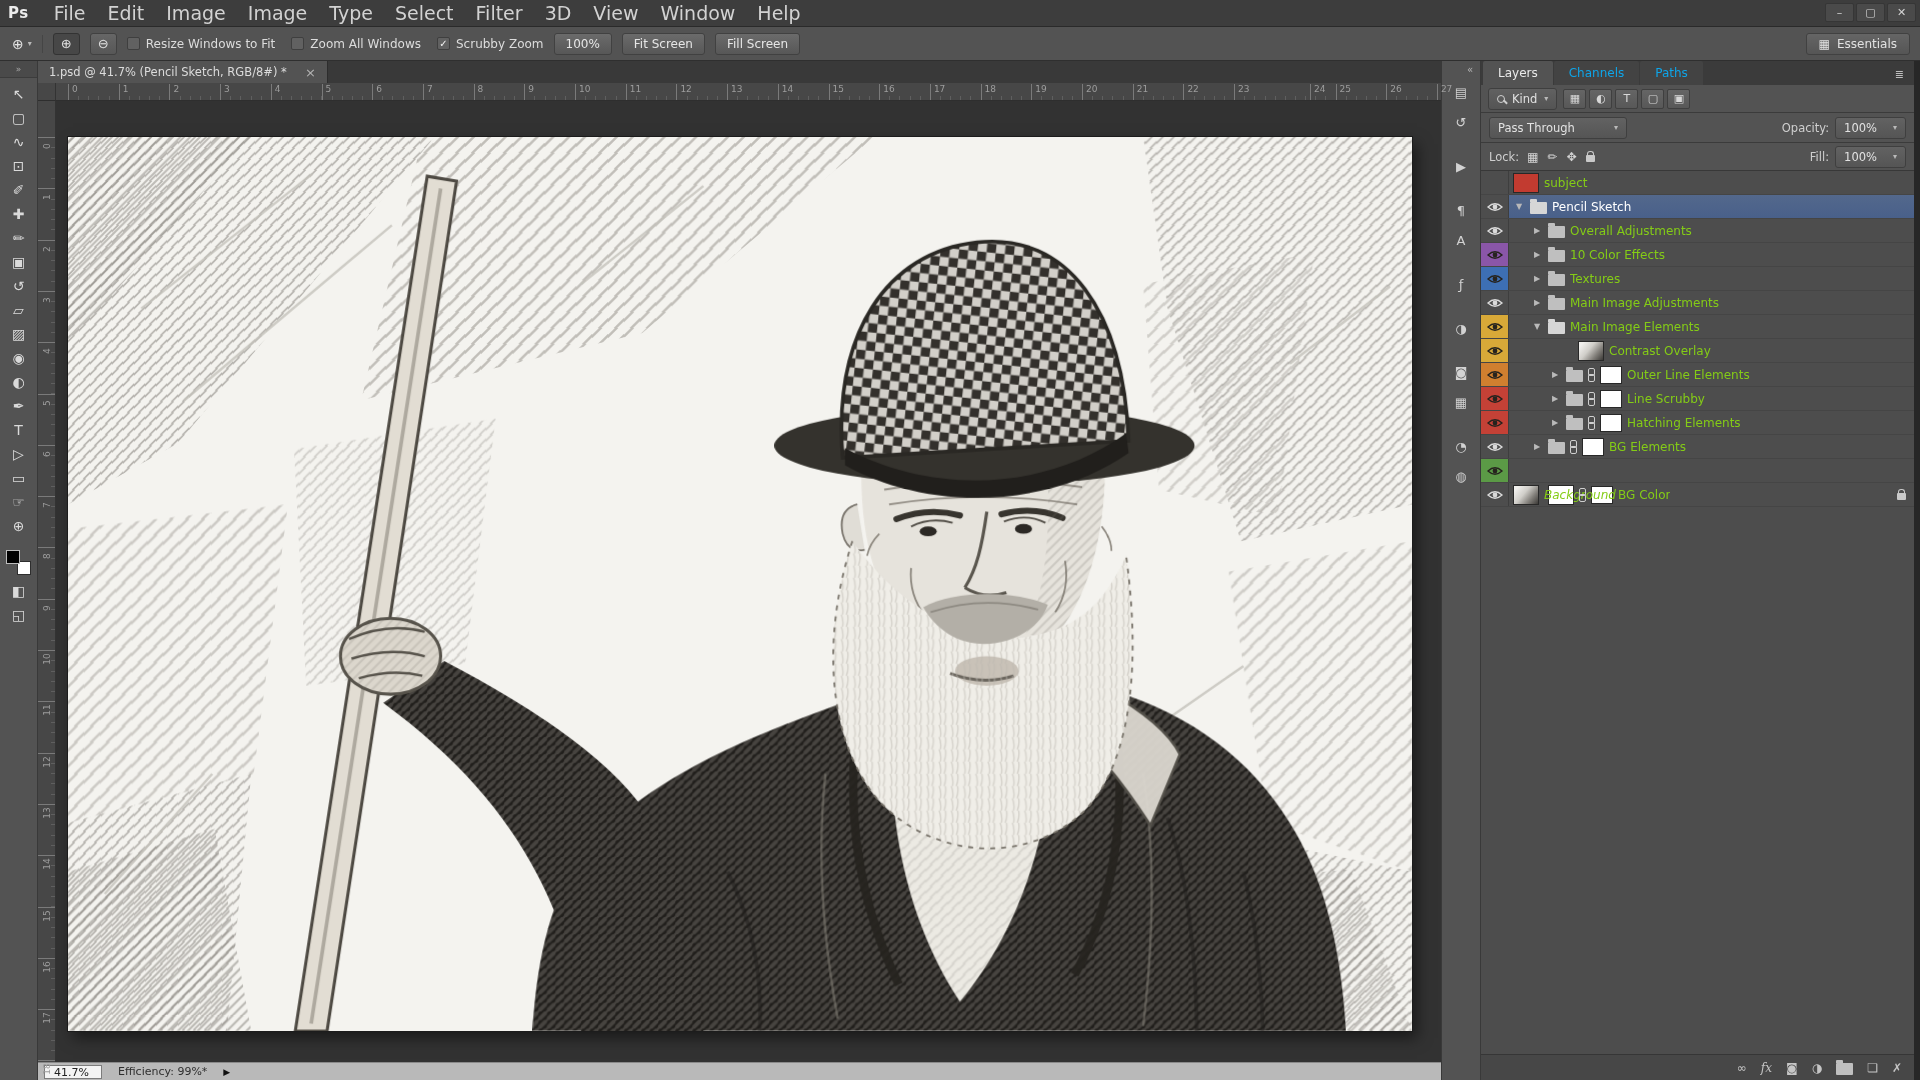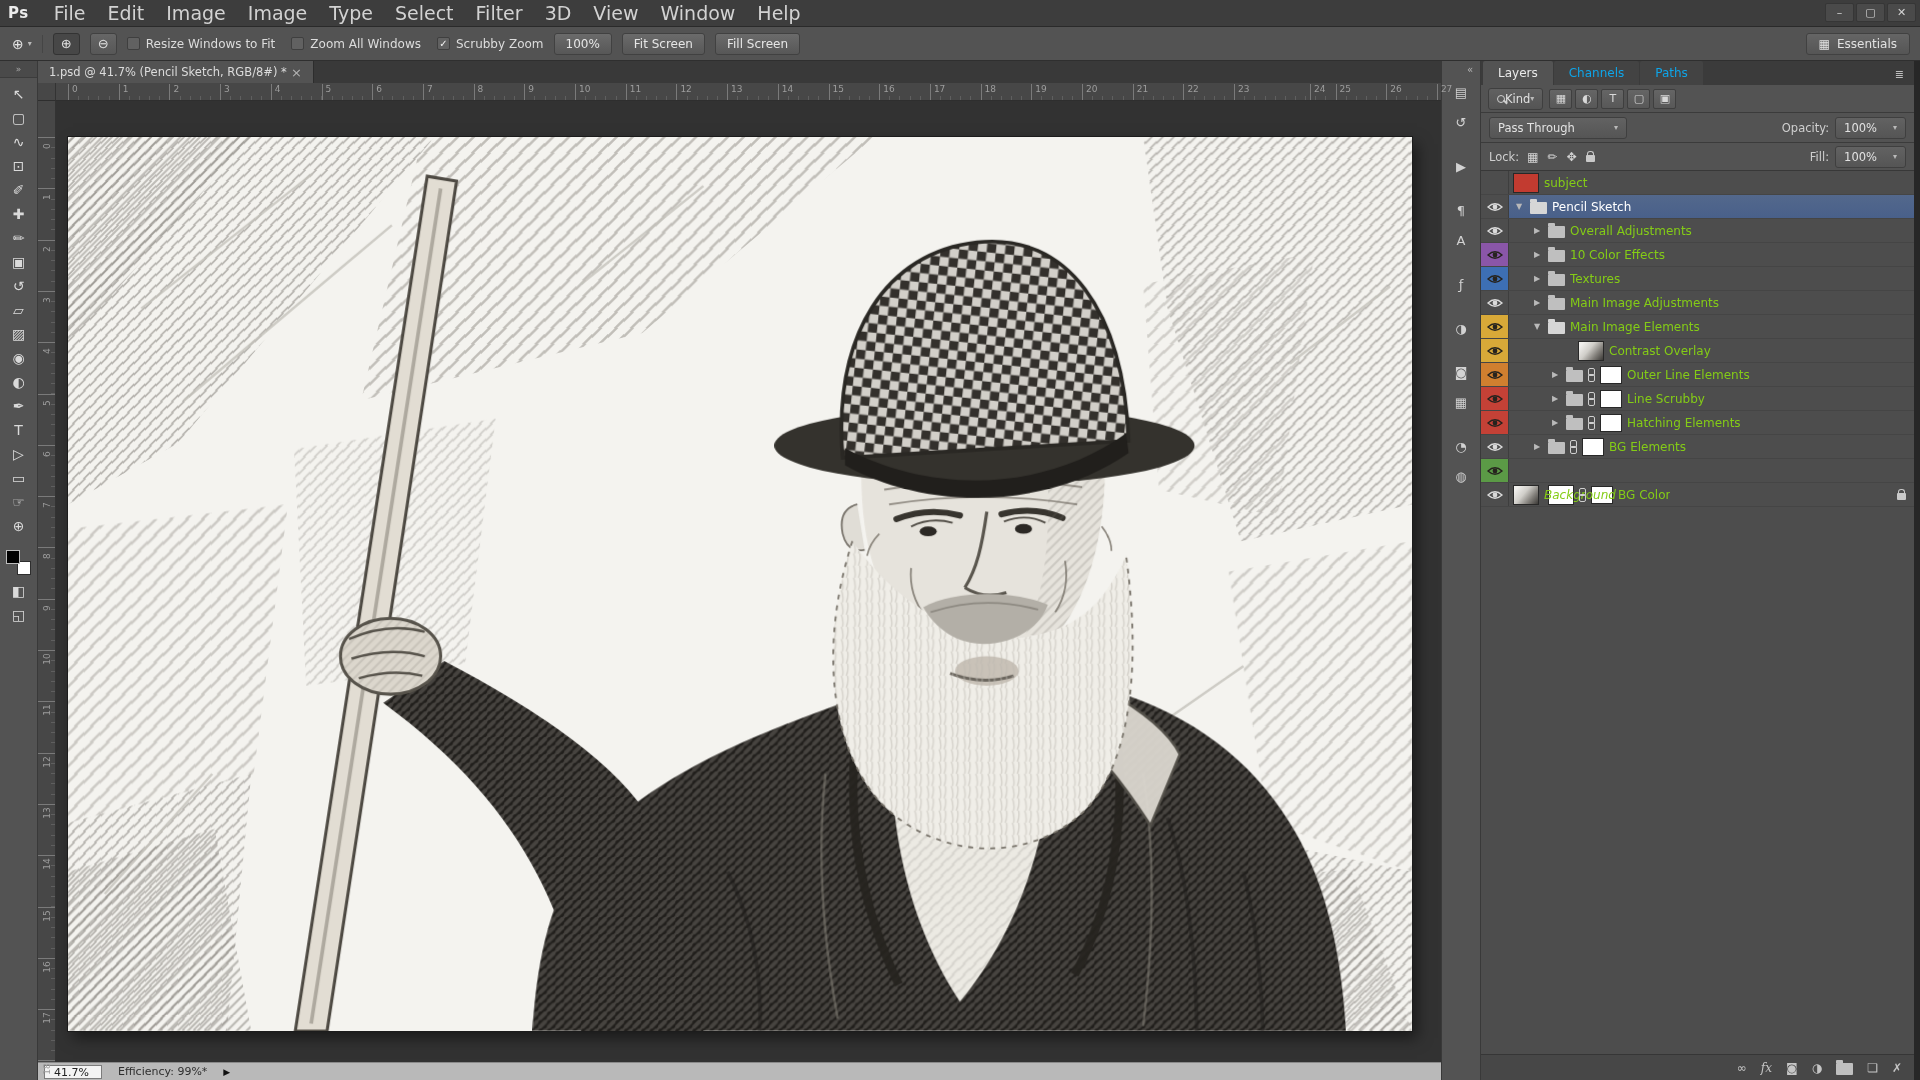--- a/index.html
+++ b/index.html
@@ -36,21 +36,21 @@
   #tool-list{display:flex;flex-direction:column;align-items:center;margin-top:4px}
   .tool{width:30px;height:24px;display:flex;align-items:center;justify-content:center;color:#dadada;font-size:14px;border-radius:3px}
   .swatches{position:relative;width:25px;height:25px;margin:12px 0 4px 0;flex:none}
   .sw-bg{position:absolute;right:0;bottom:0;width:14px;height:14px;background:#fff;border:1px solid #2e2e2e}
   .sw-fg{position:absolute;left:0;top:0;width:14px;height:14px;background:#000;border:1px solid #bdbdbd}
   #tool-extras{display:flex;flex-direction:column;align-items:center}
 
   
   .docarea{flex:1;display:flex;flex-direction:column;min-width:0;background:#323232}
   .tabbar{height:22px;background:#393939;display:flex;align-items:flex-end;flex:none}
-  .doc-tab{height:22px;background:#535353;display:flex;align-items:center;gap:4px;padding:0 11px;font-size:11.5px;color:#dcdcdc;border-right:1px solid #2d2d2d}
+  .doc-tab{height:22px;background:#535353;display:flex;align-items:center;gap:18px;padding:0 11px;font-size:11.5px;color:#dcdcdc;border-right:1px solid #2d2d2d}
   .tab-close{color:#b3b3b3;font-size:13px;line-height:1}
   .rulerrow{height:18px;display:flex;flex:none}
   .ruler-corner{width:18px;height:18px;background:#474747;border-right:1px solid #333;border-bottom:1px solid #2e2e2e;flex:none}
   .ruler-h{flex:1;position:relative;border-bottom:1px solid #2e2e2e;background-color:#474747;background-image:repeating-linear-gradient(90deg,#5f5f5f 0 1px,transparent 1px 10.14px);background-size:calc(100% - 12px) 4px;background-position:12px 100%;background-repeat:no-repeat}
   .rh-label{position:absolute;top:1px;height:16px;font-size:9px;color:#9d9d9d;border-left:1px solid #7a7a7a;padding-left:3px;line-height:11px}
   .canvasrow{flex:1;display:flex;min-height:0}
   .ruler-v{width:18px;position:relative;border-right:1px solid #333;background-color:#474747;background-image:repeating-linear-gradient(180deg,#5f5f5f 0 1px,transparent 1px 10.26px);background-size:4px calc(100% - 36px);background-position:100% 36px;background-repeat:no-repeat;flex:none}
   .rv-label{position:absolute;left:0;width:17px;height:14px;border-top:1px solid #7a7a7a}
   .rv-text{display:block;transform:rotate(-90deg);font-size:9px;color:#9d9d9d;text-align:center;margin-top:3px}
   .pasteboard{flex:1;position:relative;overflow:hidden;background:#323232}
@@ -67,21 +67,21 @@
   .dock-icon{width:28px;height:25px;display:flex;align-items:center;justify-content:center;color:#d2d2d2;font-size:13px;border-radius:3px}
   .dock-gap{height:9px}
 
   
   .panels{width:439px;background:#4d4d4d;display:flex;flex-direction:column;border-right:6px solid #272727;flex:none}
   .panel-tabs{height:24px;background:#3b3b3b;display:flex;align-items:flex-end;padding-left:2px;gap:1px;flex:none}
   .panel-tab{padding:5px 15px;font-size:12px;color:#0ea5e9;background:#434343;border-radius:2px 2px 0 0}
   .panel-tab.active{background:#535353;color:#eaeaea}
   .panel-menu{margin-left:auto;padding:0 10px 4px 0;color:#bdbdbd;font-size:11px}
   .filter-row{height:28px;background:#535353;border-bottom:1px solid #3b3b3b;display:flex;align-items:center;gap:6px;padding:0 7px;flex:none}
-  .kind-select{display:flex;align-items:center;gap:0;background:linear-gradient(#616161,#545454);border:1px solid #3f3f3f;border-radius:3px;padding:3px 8px;font-size:11.5px;color:#e0e0e0}
+  .kind-select{display:flex;align-items:center;gap:7px;background:linear-gradient(#616161,#545454);border:1px solid #3f3f3f;border-radius:3px;padding:3px 8px;font-size:11.5px;color:#e0e0e0}
   .filter-icons{display:flex;gap:3px}
   .filter-ico{width:23px;height:20px;border:1px solid #3f3f3f;background:linear-gradient(#656565,#585858);display:flex;align-items:center;justify-content:center;font-size:11px;color:#d8d8d8;border-radius:2px}
   .blend-row{height:30px;background:#535353;border-bottom:1px solid #3b3b3b;display:flex;align-items:center;gap:8px;padding:0 8px;flex:none}
   .lock-row{height:28px;background:#535353;border-bottom:1px solid #383838;display:flex;align-items:center;gap:8px;padding:0 8px;flex:none}
   .mini-select{display:flex;align-items:center;gap:16px;background:linear-gradient(#626262,#555);border:1px solid #3f3f3f;border-radius:3px;padding:3px 8px;font-size:11.5px;color:#e2e2e2}
   .blend-select{width:138px;justify-content:space-between}
   .value-select{min-width:56px;justify-content:space-between}
   .field-label{font-size:11.5px;color:#cfcfcf}
   .value-group{display:flex;align-items:center;gap:6px;margin-left:auto}
   .lock-icons{display:flex;align-items:center;gap:9px}

